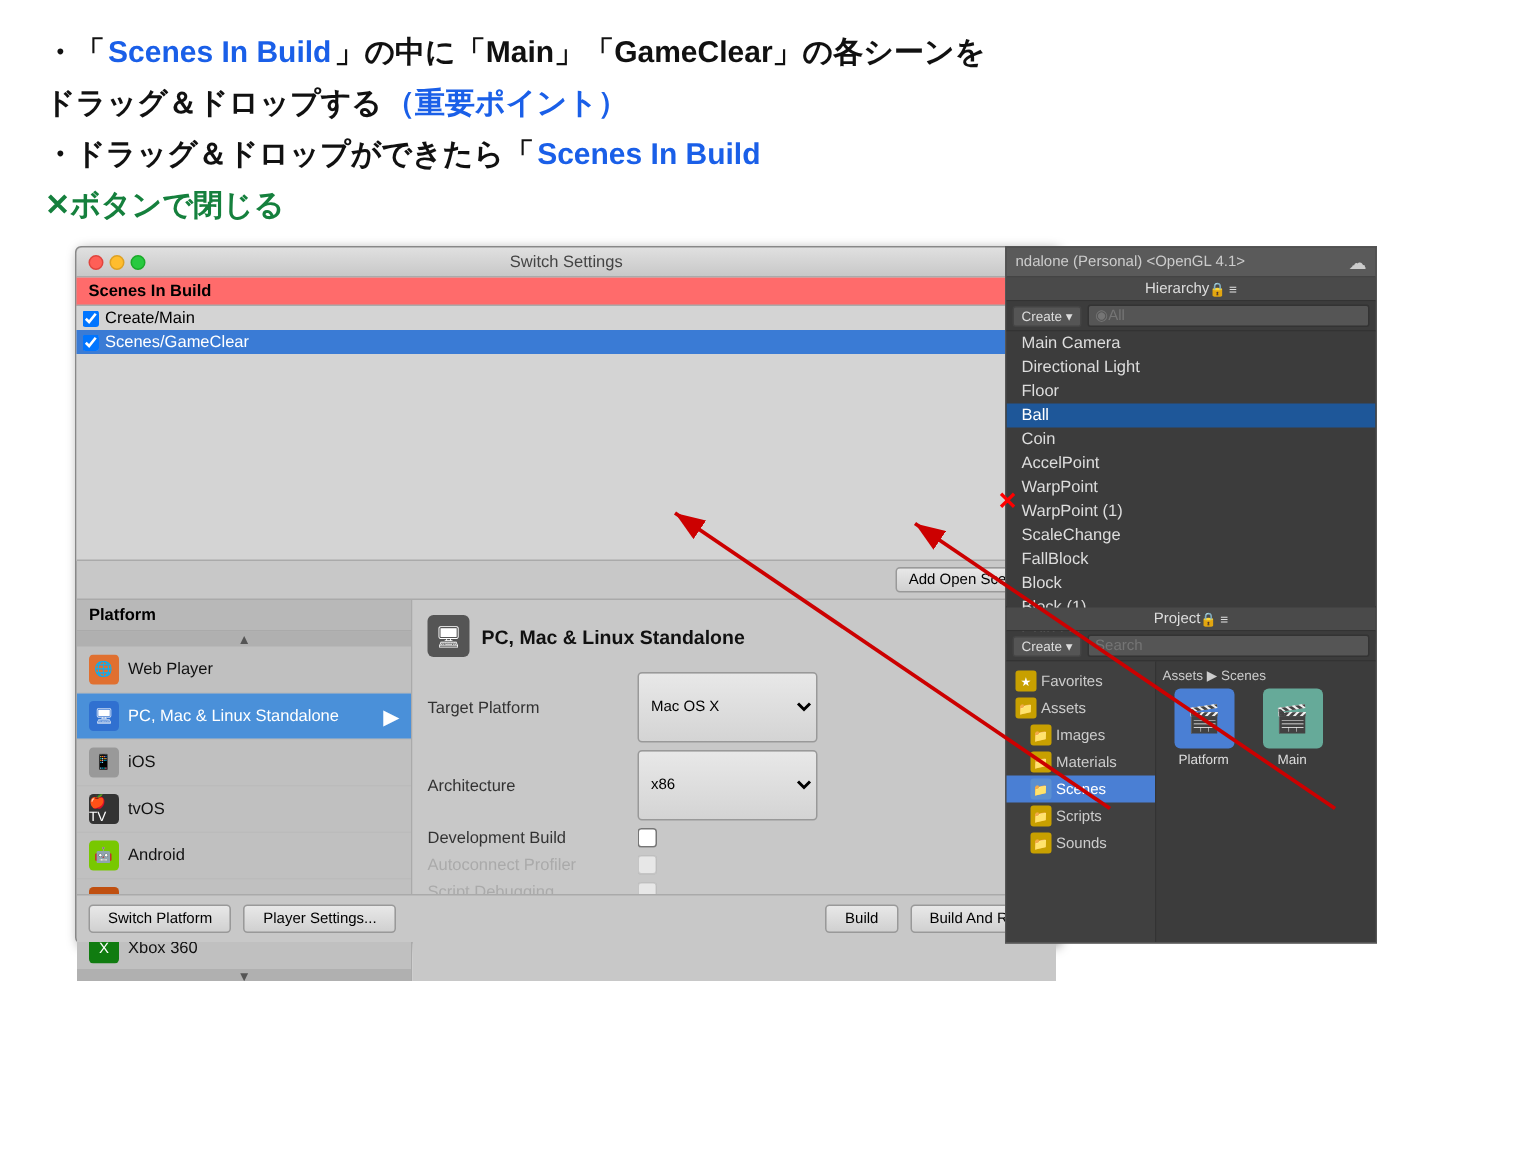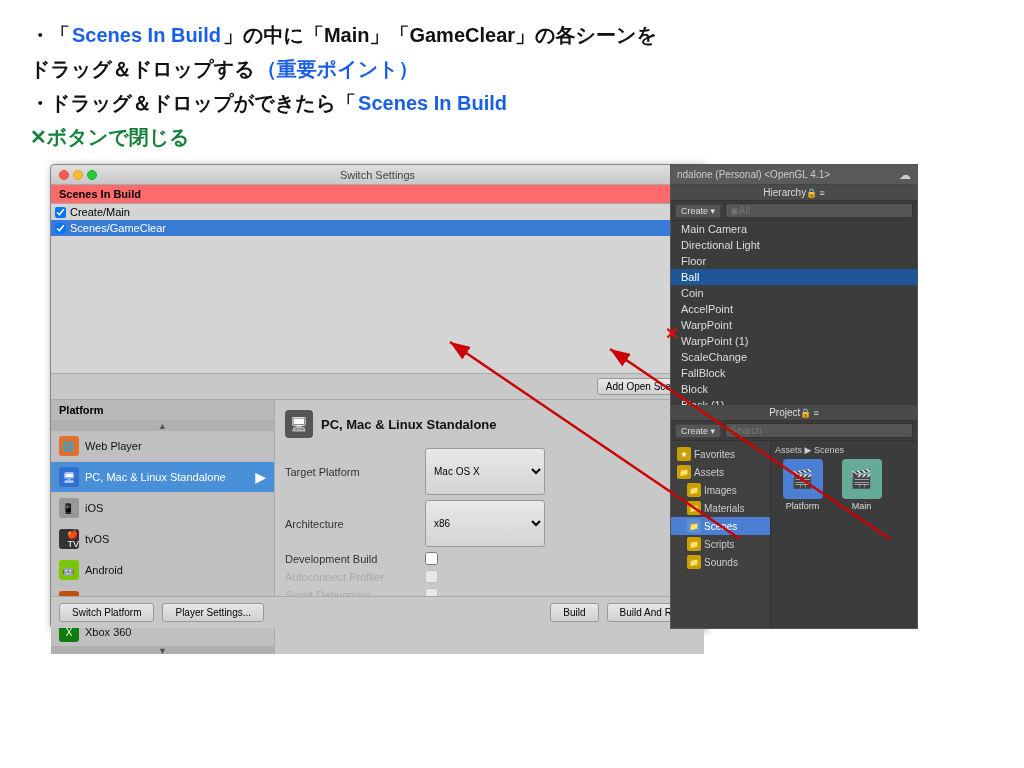--- a/index.html
+++ b/index.html
@@ -460,21 +460,21 @@
       left: 0;
       width: 100%;
       height: 100%;
       pointer-events: none;
     }
 
     
     .icon-web { background: #e07030 !important; }
     .icon-pc { background: #3070d0 !important; }
     .icon-ios { background: #999 !important; }
-    .icon-tv { background: #333 !important; text-align: right; }
+    .icon-tv { background: #333 !important; }
     .icon-android { background: #78c800 !important; }
     .icon-tizen { background: #c05010 !important; }
     .icon-xbox { background: #107c10 !important; }
 
     .platform-scroll {
       max-height: 215px;
       overflow-y: auto;
     }
 
     .platform-scroll-arrow {

